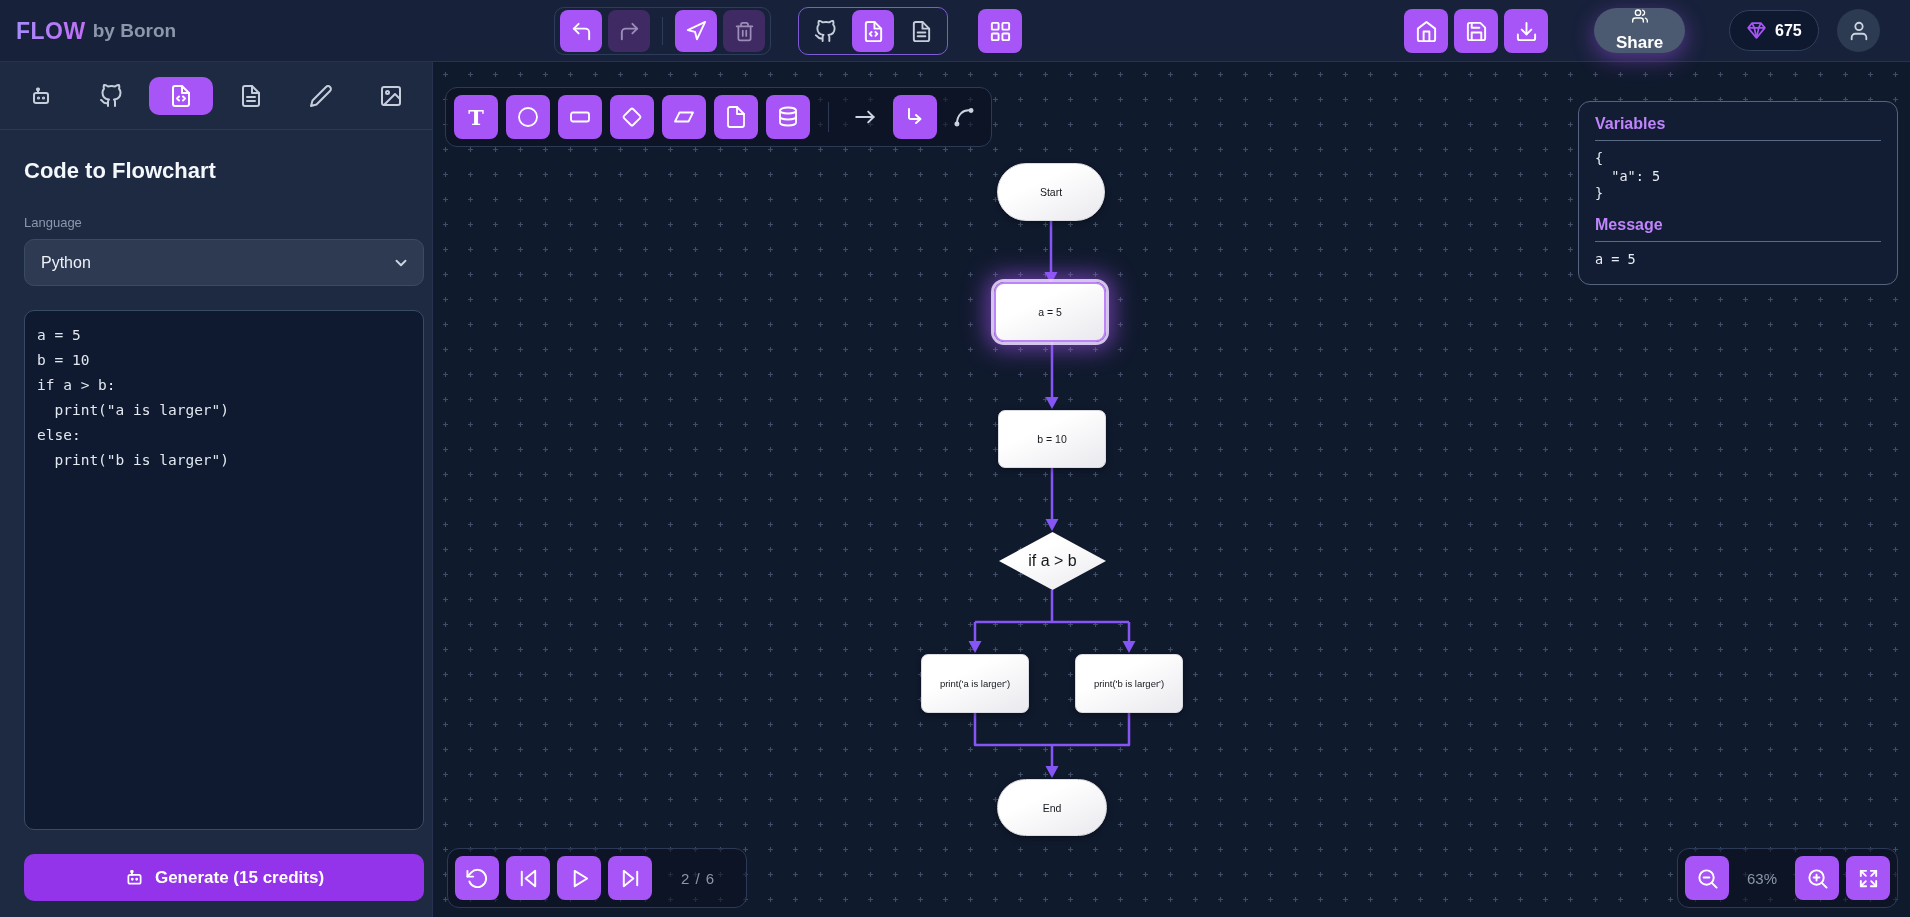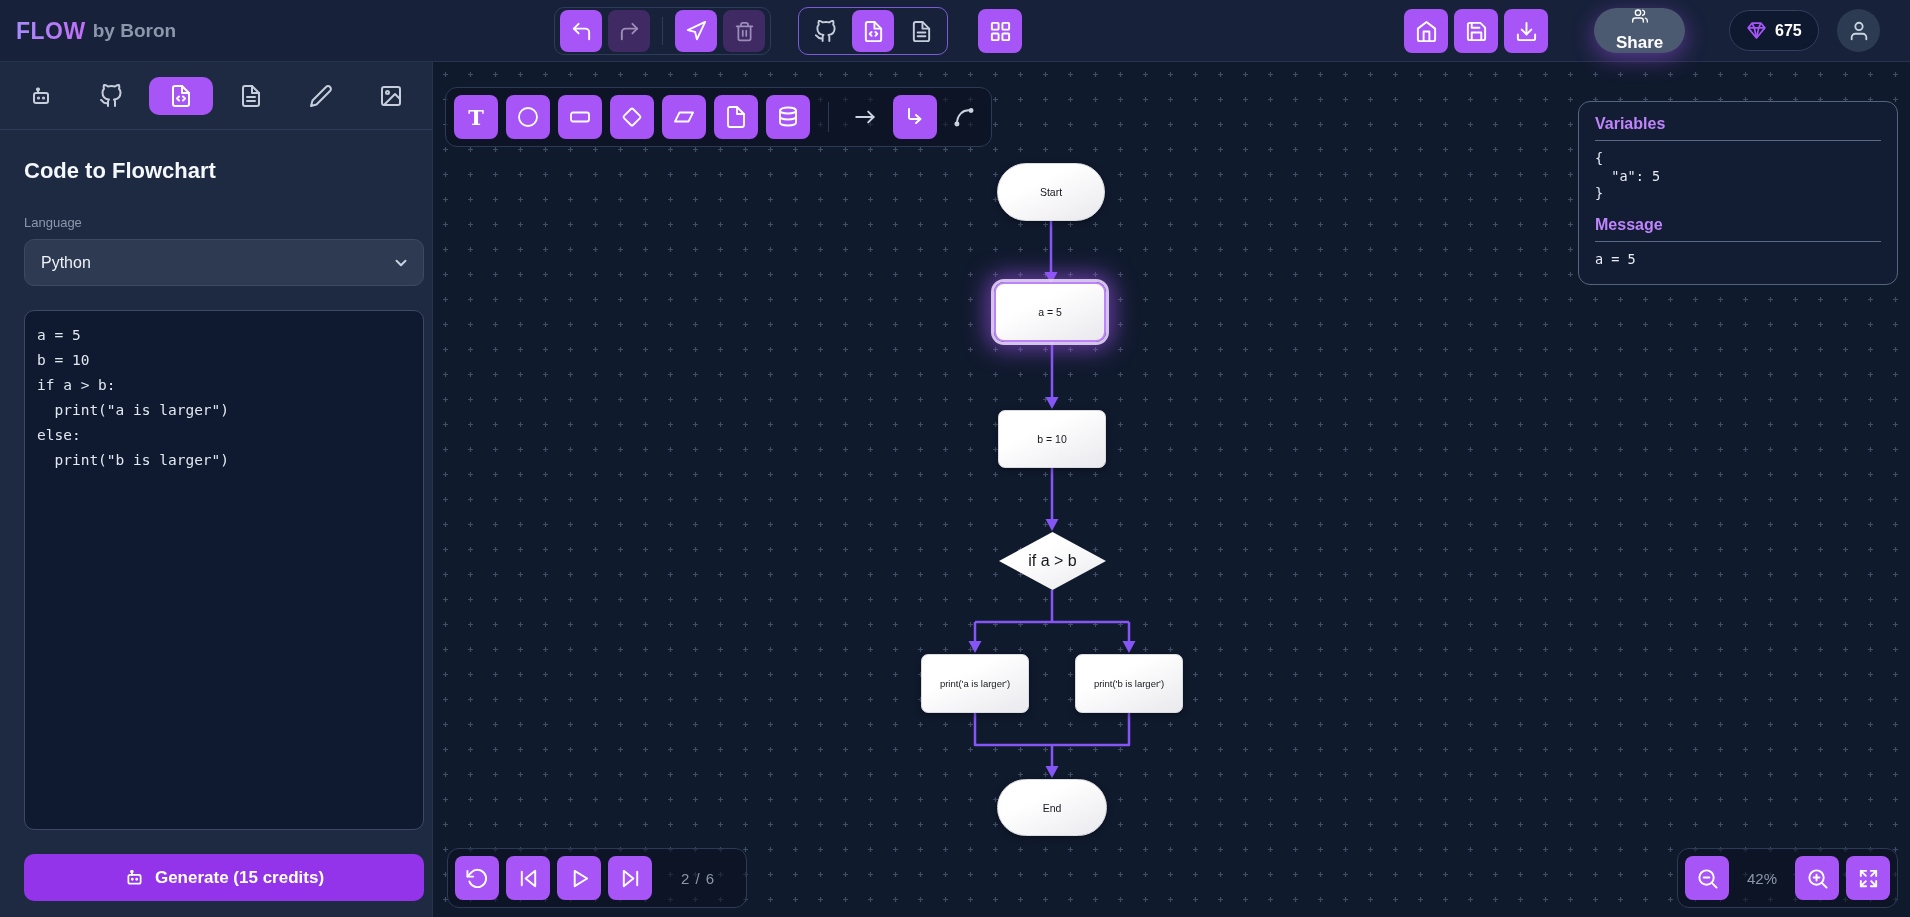--- a/index.html
+++ b/index.html
@@ -425,21 +425,21 @@
   </div>
 
   <div class="zoomctrl panel-box">
     <button class="tbtn fill">
       <svg width="23" height="23" viewBox="0 0 24 24" fill="none" stroke="currentColor" stroke-width="2" stroke-linecap="round">
           <circle cx="11" cy="11" r="7.5"></circle>
           <line x1="21.5" y1="21.5" x2="16.5" y2="16.5"></line>
           <line x1="8" y1="11" x2="14" y2="11"></line>
         </svg>
     </button>
-    <span class="zoom-level">42%</span>
+    <span class="zoom-level">63%</span>
     <button class="tbtn fill">
       <svg width="23" height="23" viewBox="0 0 24 24" fill="none" stroke="currentColor" stroke-width="2" stroke-linecap="round">
           <circle cx="11" cy="11" r="7.5"></circle>
           <line x1="21.5" y1="21.5" x2="16.5" y2="16.5"></line>
           <line x1="8" y1="11" x2="14" y2="11"></line>
           <line x1="11" y1="8" x2="11" y2="14"></line>
         </svg>
     </button>
     <button class="tbtn fill">
       <svg width="23" height="23" viewBox="0 0 24 24" fill="none" stroke="currentColor" stroke-width="2" stroke-linecap="round" stroke-linejoin="round">

